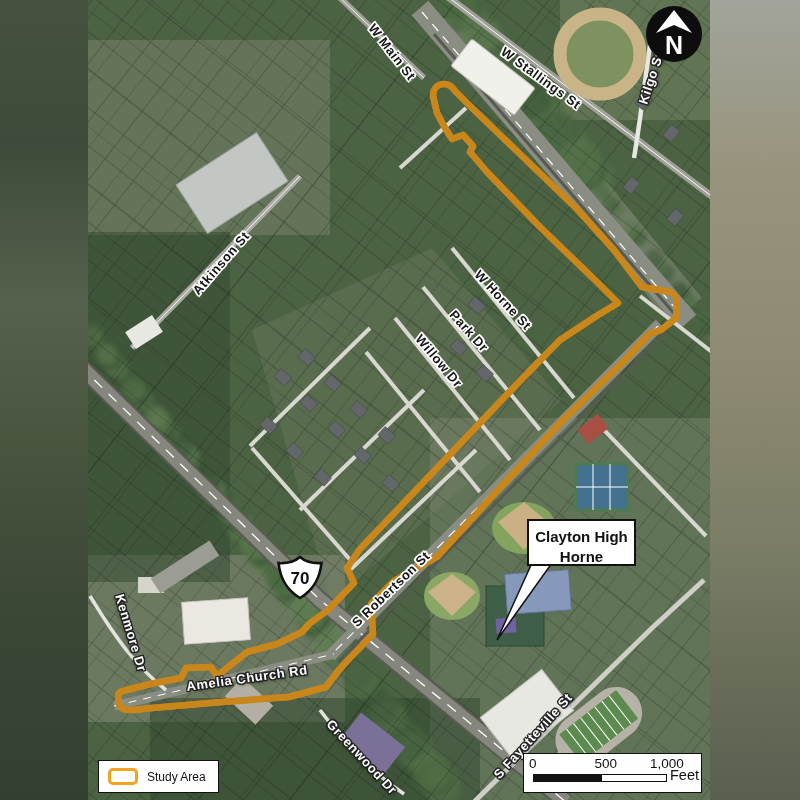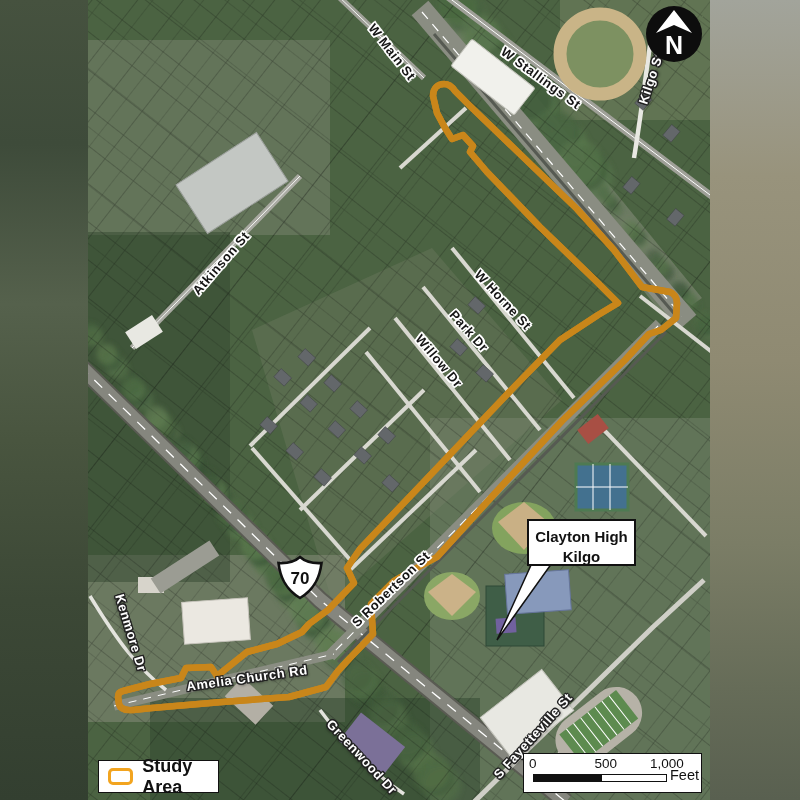--- a/index.html
+++ b/index.html
@@ -43,21 +43,21 @@
   .north-arrow{position:absolute;left:645px;top:5px;width:58px;height:58px;z-index:4;}
   
   .shield{position:absolute;left:275px;top:555px;width:50px;height:45px;z-index:4;}
   
   .legend{
     position:absolute;left:98px;top:760px;width:121px;height:33px;z-index:4;
     background:#fff;border:1.5px solid #111;box-sizing:border-box;
     display:flex;align-items:center;gap:9px;padding-left:9px;
   }
   .legend-swatch{width:24px;height:11px;border:3.5px solid #F2A41F;border-radius:5px;background:#fff;}
-  .legend-label{font-size:18px;color:#111;font-weight:bold;}
+  .legend-label{font-size:12px;color:#111;}
   
   .scalebar{
     position:absolute;left:523px;top:753px;width:179px;height:40px;z-index:4;
     background:#fff;border:1.5px solid #111;box-sizing:border-box;font-size:13.5px;color:#111;
   }
   .scalebar .tick{position:absolute;top:2px;}
   .tick-0{left:5px;}
   .tick-500{left:61px;width:32px;text-align:right;}
   .tick-1000{left:121px;width:44px;text-align:center;}
   .bar-black{position:absolute;left:9px;top:20px;width:68px;height:8px;background:#111;}
@@ -416,21 +416,21 @@
       <div class="street-label dark" style="left: 439px; top: 361px; transform: translate(-50%, -50%) rotate(50deg);">Willow Dr</div>
       <div class="street-label dark" style="left: 391px; top: 589px; transform: translate(-50%, -50%) rotate(-44deg);">S Robertson St</div>
       <div class="street-label light" style="left: 131px; top: 633px; transform: translate(-50%, -50%) rotate(73deg);">Kenmore Dr</div>
       <div class="street-label light" style="left: 247px; top: 678px; transform: translate(-50%, -50%) rotate(-8deg);">Amelia Church Rd</div>
       <div class="street-label light" style="left: 362px; top: 757px; transform: translate(-50%, -50%) rotate(47deg);">Greenwood Dr</div>
       <div class="street-label light" style="left: 533px; top: 736px; transform: translate(-50%, -50%) rotate(-48deg);">S Fayetteville St</div>
     </div>
 
   <div class="callout-box">
     <div>Clayton High</div>
-    <div>Kilgo</div>
+    <div>Horne</div>
   </div>
 
   <div class="shield">
     <svg width="50" height="45" viewBox="0 0 50 45">
       <path d="M25,2 C20,6.5 12.5,8.5 3.5,8 C5,21 9.5,33.5 25,43 C40.5,33.5 45,21 46.5,8 C37.5,8.5 30,6.5 25,2 Z" fill="#ffffff" stroke="#111" stroke-width="2.6"></path>
       <text x="25" y="29" text-anchor="middle" font-family="Liberation Sans, sans-serif" font-size="17" font-weight="bold" fill="#111">70</text>
     </svg>
   </div>
 
   <div class="north-arrow">

